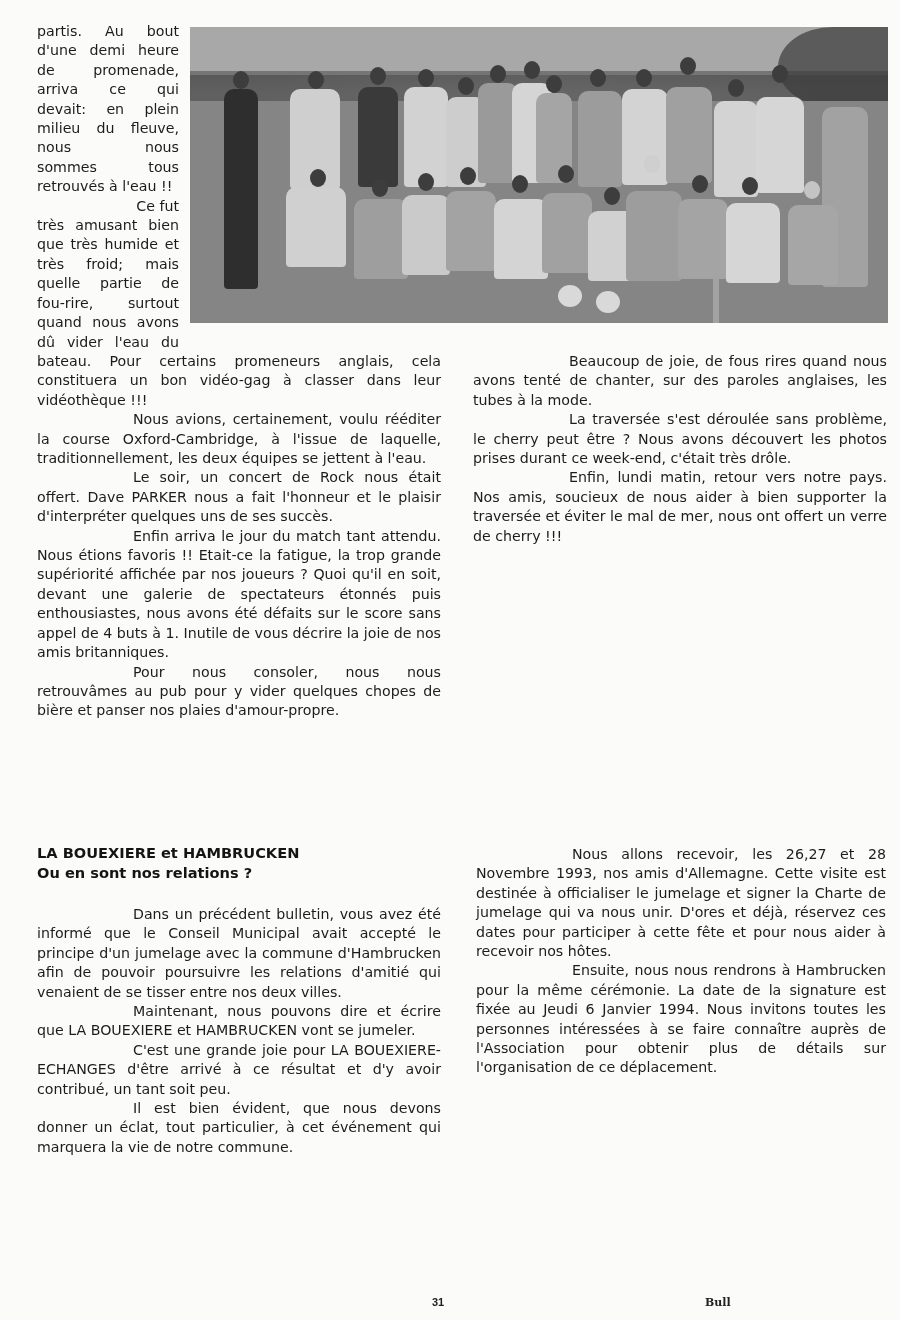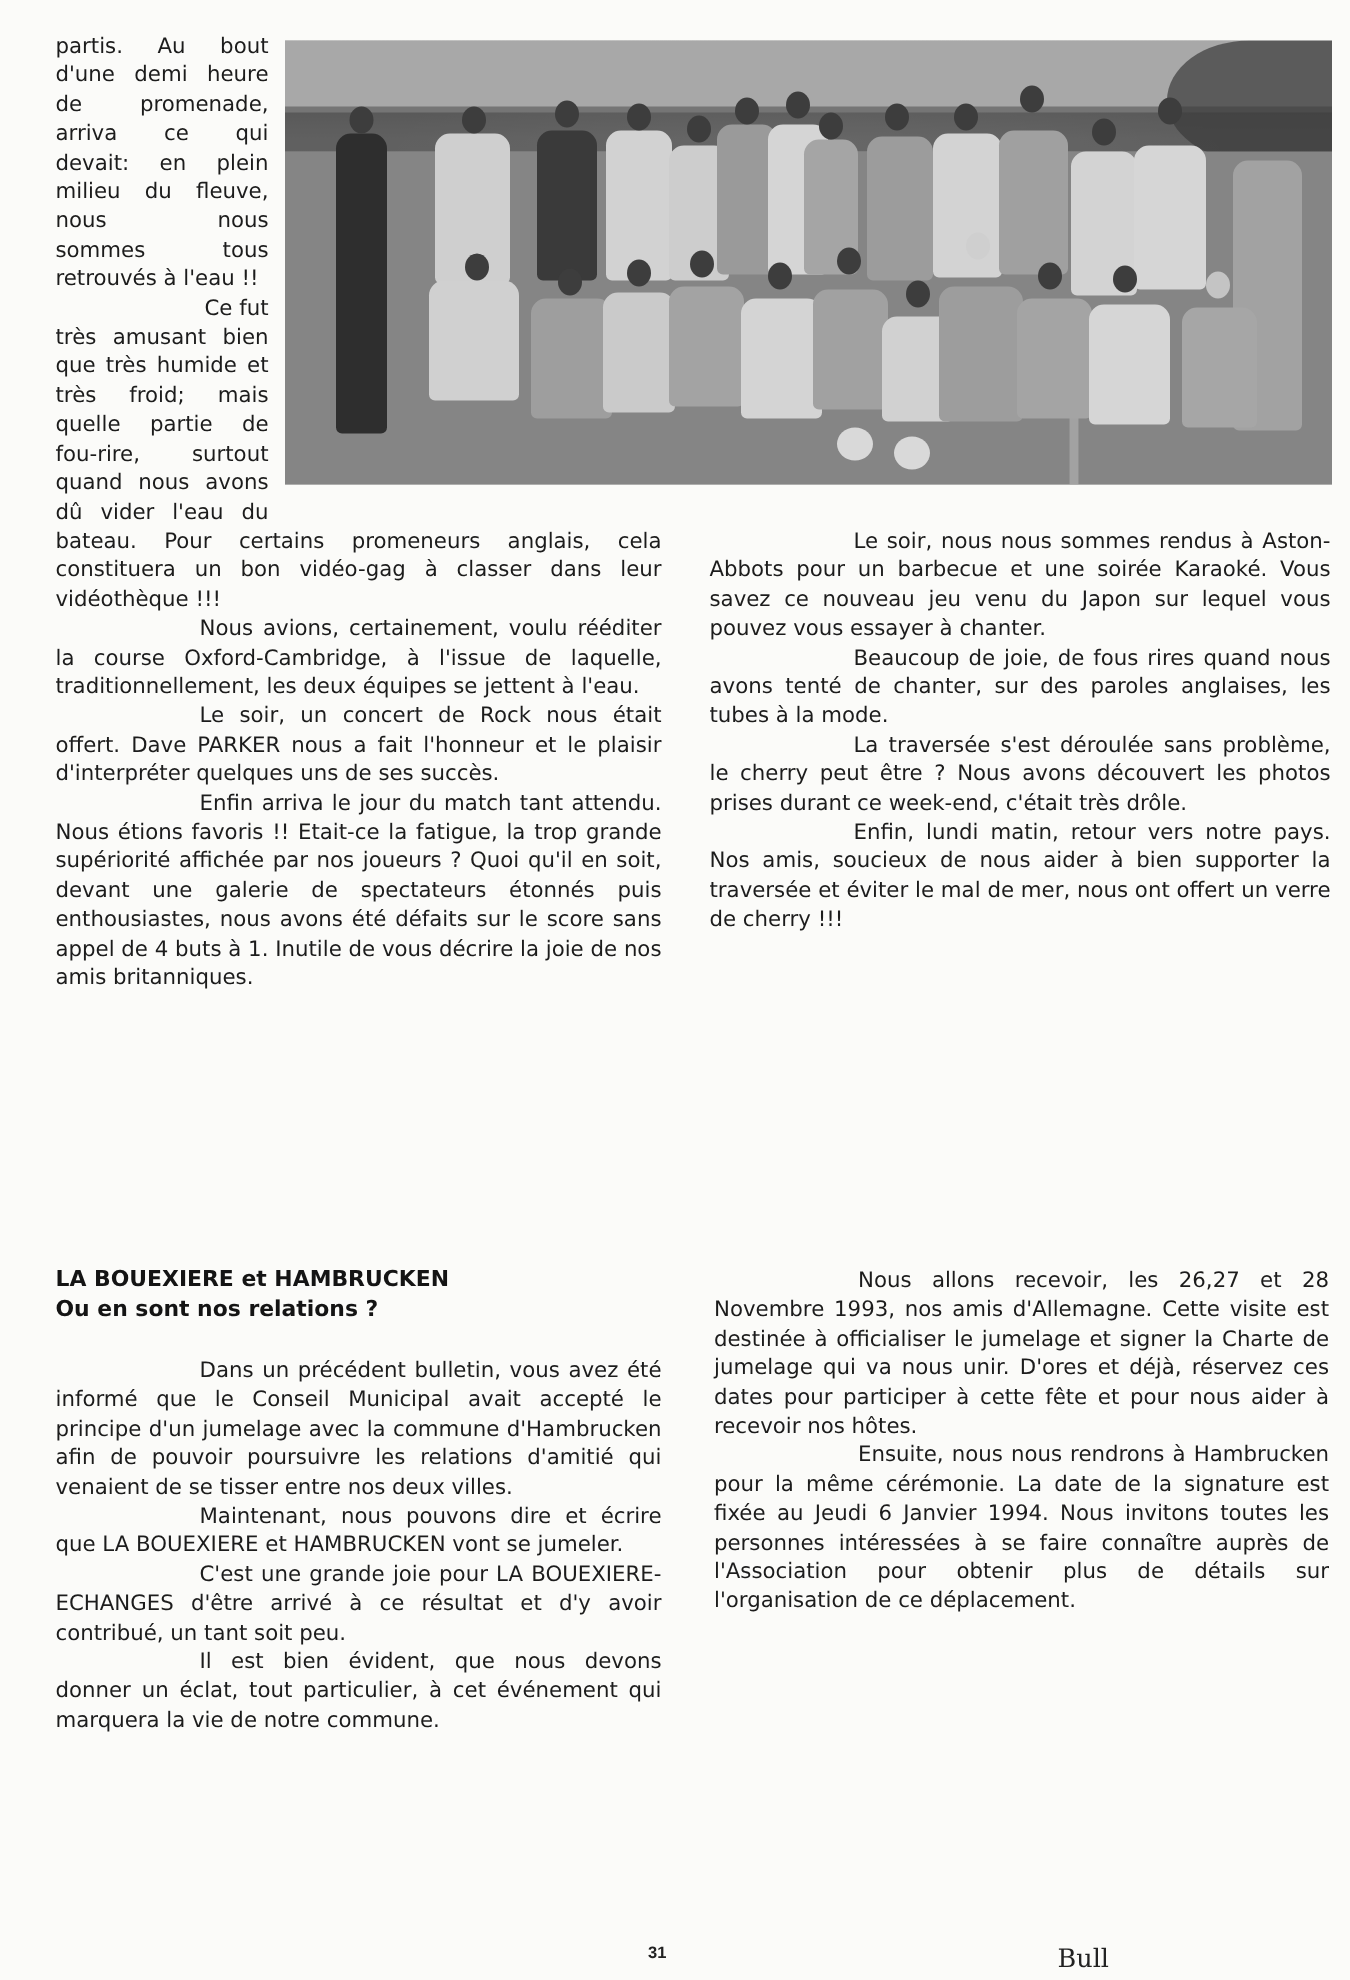--- a/index.html
+++ b/index.html
@@ -23,21 +23,21 @@
   .photo .sky { position: absolute; left: 0; top: 0; width: 100%; height: 48px; background: #a8a8a8; }
   .photo .treeline { position: absolute; left: 0; top: 44px; width: 100%; height: 30px; background: #4a4a4a; opacity: 0.55; }
   .photo .tree { position: absolute; right: 0; top: 0; width: 110px; height: 80px; background: #3a3a3a; border-radius: 50% 0 0 50%; opacity: 0.7; }
   .photo .grass { position: absolute; left: 0; top: 74px; width: 100%; height: 222px; background: #858585; }
   .photo .line { position: absolute; left: 523px; top: 200px; width: 6px; height: 96px; background: #b5b5b5; opacity: 0.6; }
   .player { position: absolute; border-radius: 10px 10px 4px 4px; }
   .head { position: absolute; width: 16px; height: 18px; border-radius: 50%; background: #3d3d3d; }
   .ball { position: absolute; width: 24px; height: 22px; border-radius: 50%; background: #d9d9d9; }
   .heading { position: absolute; left: 37px; top: 843px; font-size: 14.6px; line-height: 19.5px; font-weight: bold; color: #141414; }
   .footer-num { position: absolute; left: 432px; top: 1296px; font-family: Liberation Sans, sans-serif; font-size: 11px; font-weight: bold; color: #222; }
-  .footer-brand { position: absolute; left: 705px; top: 1296px; font-family: "DejaVu Serif", serif; font-size: 17px; font-weight: normal; color: #222; }
+  .footer-brand { position: absolute; left: 705px; top: 1296px; font-family: "DejaVu Serif", serif; font-size: 11px; font-weight: bold; color: #222; }
 </style>
 </head>
 <body>
 
 <div class="narrow">
   <p class="last-line">partis. Au bout</p>
   <p class="last-line">d'une demi heure</p>
   <p class="last-line">de promenade,</p>
   <p class="last-line">arriva ce qui</p>
   <p class="last-line">devait: en plein</p>
@@ -114,24 +114,24 @@
   <div class="head" style="left:614px;top:154px;background:#c4c4c4"></div>
   <div class="ball" style="left:368px;top:258px"></div>
   <div class="ball" style="left:406px;top:264px"></div>
 </div>
 
 <div class="col" style="left:37px;top:352px;width:404px">
   <p>bateau. Pour certains promeneurs anglais, cela constituera un bon vidéo-gag à classer dans leur vidéothèque !!!</p>
   <p class="indent">Nous avions, certainement, voulu rééditer la course Oxford-Cambridge, à l'issue de laquelle, traditionnellement, les deux équipes se jettent à l'eau.</p>
   <p class="indent">Le soir, un concert de Rock nous était offert. Dave PARKER nous a fait l'honneur et le plaisir d'interpréter quelques uns de ses succès.</p>
   <p class="indent">Enfin arriva le jour du match tant attendu. Nous étions favoris !! Etait-ce la fatigue, la trop grande supériorité affichée par nos joueurs ? Quoi qu'il en soit, devant une galerie de spectateurs étonnés puis enthousiastes, nous avons été défaits sur le score sans appel de 4 buts à 1. Inutile de vous décrire la joie de nos amis britanniques.</p>
+  <p class="indent">Pour nous consoler, nous nous retrouvâmes au pub pour y vider quelques chopes de bière et panser nos plaies d'amour-propre.</p>
 </div>
 
 <div class="col" style="left:473px;top:352px;width:414px">
-  <p class="indent">Le soir, nous nous sommes rendus à Aston-Abbots pour un barbecue et une soirée Karaoké. Vous savez ce nouveau jeu venu du Japon sur lequel vous pouvez vous essayer à chanter.</p>
   <p class="indent">Beaucoup de joie, de fous rires quand nous avons tenté de chanter, sur des paroles anglaises, les tubes à la mode.</p>
   <p class="indent">La traversée s'est déroulée sans problème, le cherry peut être ? Nous avons découvert les photos prises durant ce week-end, c'était très drôle.</p>
   <p class="indent">Enfin, lundi matin, retour vers notre pays. Nos amis, soucieux de nous aider à bien supporter la traversée et éviter le mal de mer, nous ont offert un verre de cherry !!!</p>
 </div>
 
 <div class="heading">
   <div>LA BOUEXIERE et HAMBRUCKEN</div>
   <div>Ou en sont nos relations ?</div>
 </div>
 

